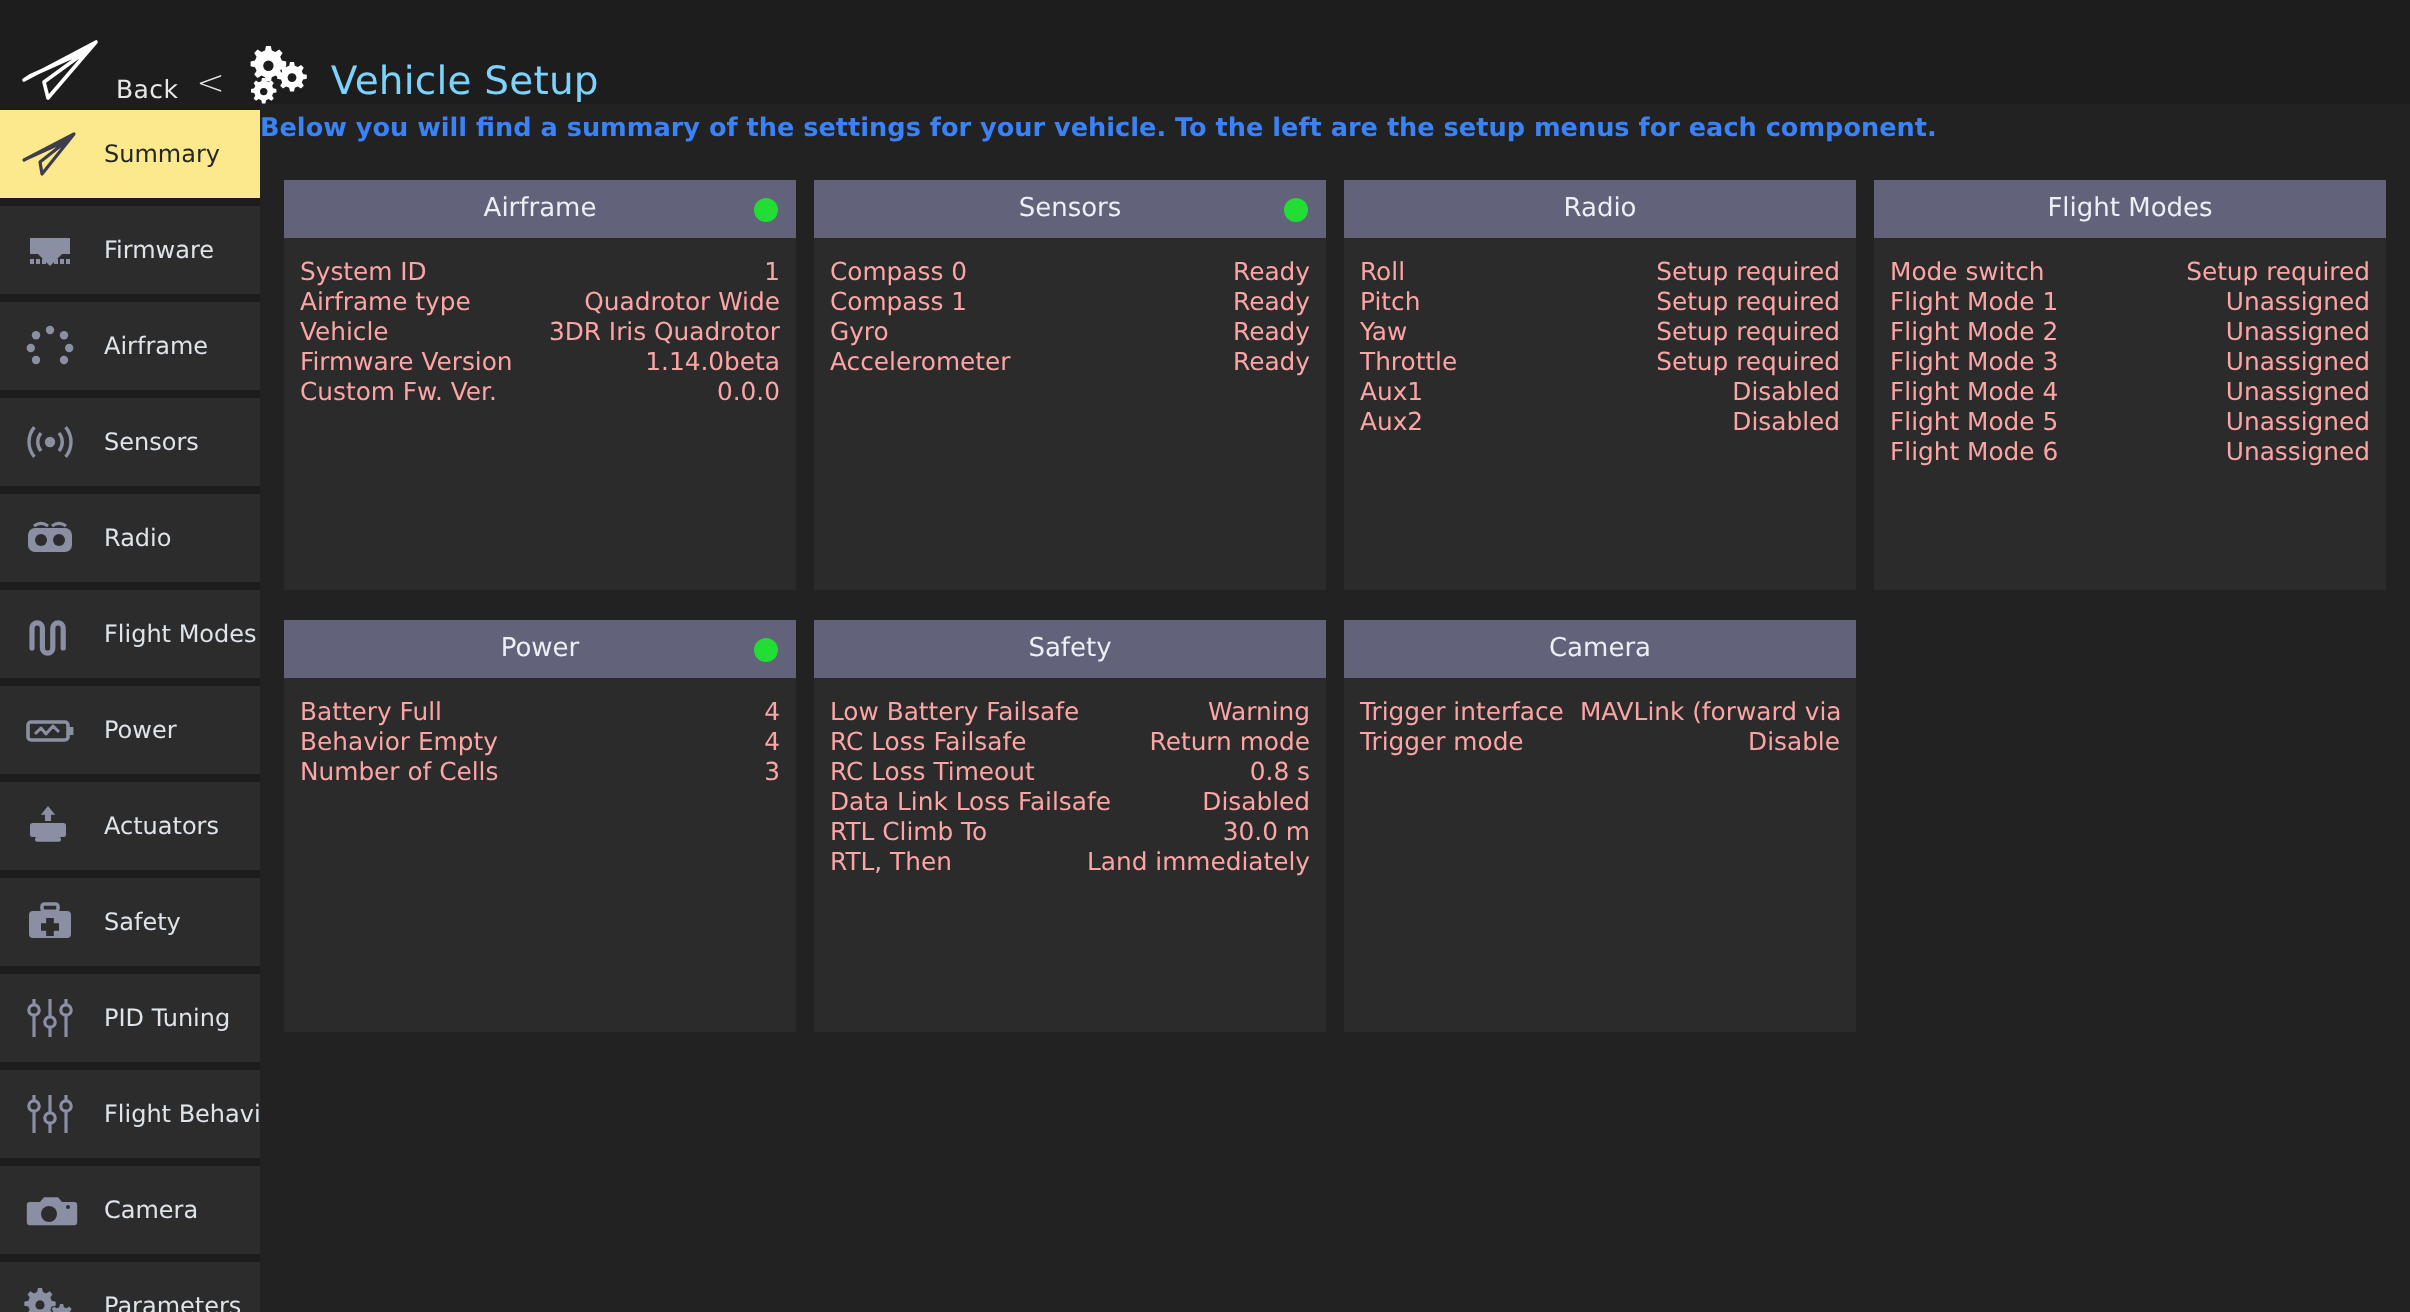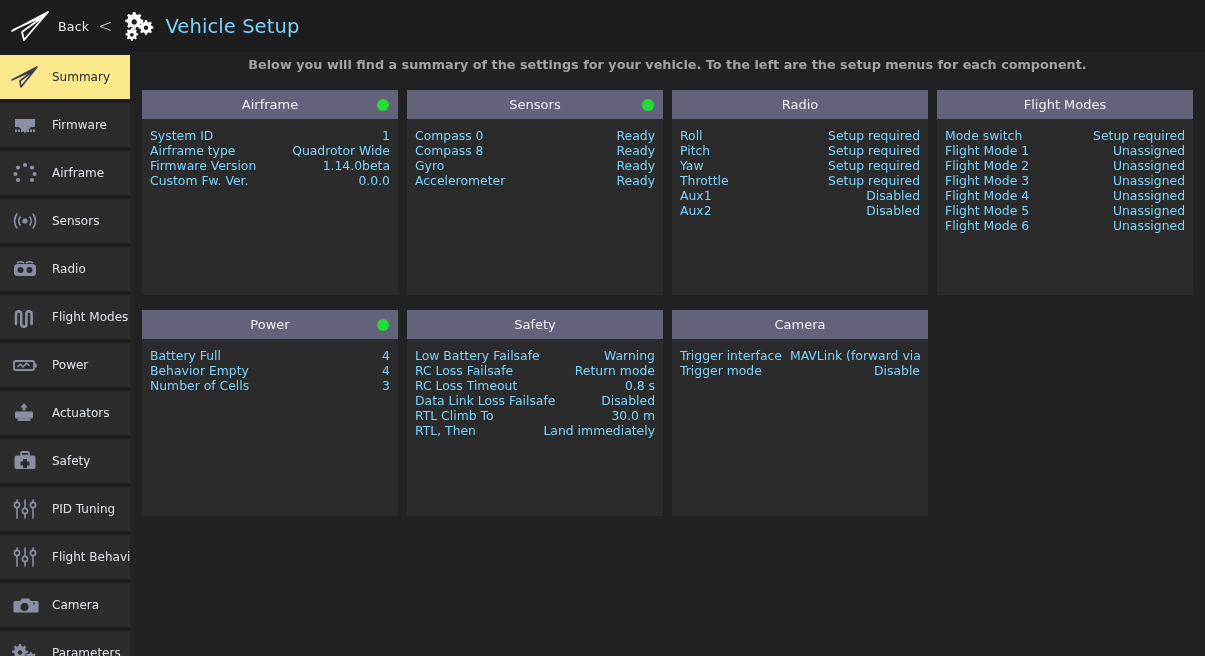--- a/index.html
+++ b/index.html
@@ -7,21 +7,21 @@
     width: 1205px; height: 656px;
     background: #1d1d1d;
     font-family: "DejaVu Sans", "Liberation Sans", sans-serif;
     overflow: hidden;
   }
 
   
   #topbar {
     position: absolute; left: 0; top: 0; width: 1012px; height: 52px;
     background: #1d1d1d;
-    display: flex; align-items: center;
+    display: flex; align-items: flex-end;
   }
   #logo { width: 44px; height: 34px; margin-left: 8px; flex: 0 0 auto; }
   #back-label {
     color: #e8e8e8; font-size: 12.5px; margin-left: 6px; letter-spacing: .2px;
   }
   #back-chevron {
     color: #e8e8e8; font-size: 17px; margin-left: 9px; font-weight: 300;
   }
   #gears-icon { margin-left: 10px; width: 34px; height: 30px; flex: 0 0 auto; }
   #page-title {
@@ -50,21 +50,21 @@
   }
   .side-item.active .side-label { color: #262626; }
 
   
   #main {
     position: absolute; left: 130px; top: 52px;
     width: 1075px; height: 604px; background: #222222;
   }
   #instruction {
     position: absolute; left: 0; top: 5px; width: 1075px;
-    text-align: center; color: #a3a3a3;
+    text-align: left; color: #3b82f6;
     font-size: 12.8px; font-weight: bold;
   }
 
   #grid {
     position: absolute; left: 12px; top: 38px;
     width: 1060px;
   }
   .panel-row { display: flex; gap: 9px; margin-bottom: 15px; }
   .panel {
     background: #2b2b2b;
@@ -78,21 +78,21 @@
     flex: 0 0 auto;
   }
   .panel-title { color: #eceff4; font-size: 13px; }
   .status-dot {
     position: absolute; right: 9px; top: 50%; transform: translateY(-50%);
     width: 12px; height: 12px; border-radius: 50%;
   }
   .panel-body { padding: 9px 8px 0 8px; flex: 1 1 auto; }
   .kv {
     display: flex; justify-content: space-between; align-items: baseline;
-    color: #7dd3fc; font-size: 12.4px; line-height: 15px;
+    color: #fca5a5; font-size: 12.4px; line-height: 15px;
     white-space: nowrap;
   }
   .kv .k { text-align: left; }
   .kv .v { text-align: right; padding-left: 8px; overflow: hidden; }
 </style>
 </head>
 <body>
 
 <div id="topbar">
   <span id="logo">
@@ -289,41 +289,45 @@
           <div class="panel-body">
             <div class="kv">
               <span class="k">System ID</span>
               <span class="v">1</span>
             </div>
             <div class="kv">
               <span class="k">Airframe type</span>
               <span class="v">Quadrotor Wide</span>
             </div>
             <div class="kv">
+              <span class="k">Vehicle</span>
+              <span class="v">3DR Iris Quadrotor</span>
+            </div>
+            <div class="kv">
               <span class="k">Firmware Version</span>
               <span class="v">1.14.0beta</span>
             </div>
             <div class="kv">
               <span class="k">Custom Fw. Ver.</span>
               <span class="v">0.0.0</span>
             </div>
           </div>
         </div>
         <div class="panel row1">
           <div class="panel-head">
             <span class="panel-title">Sensors</span>
             <span class="status-dot" style="background:#22dd33"></span>
           </div>
           <div class="panel-body">
             <div class="kv">
               <span class="k">Compass 0</span>
               <span class="v">Ready</span>
             </div>
             <div class="kv">
-              <span class="k">Compass 8</span>
+              <span class="k">Compass 1</span>
               <span class="v">Ready</span>
             </div>
             <div class="kv">
               <span class="k">Gyro</span>
               <span class="v">Ready</span>
             </div>
             <div class="kv">
               <span class="k">Accelerometer</span>
               <span class="v">Ready</span>
             </div>

